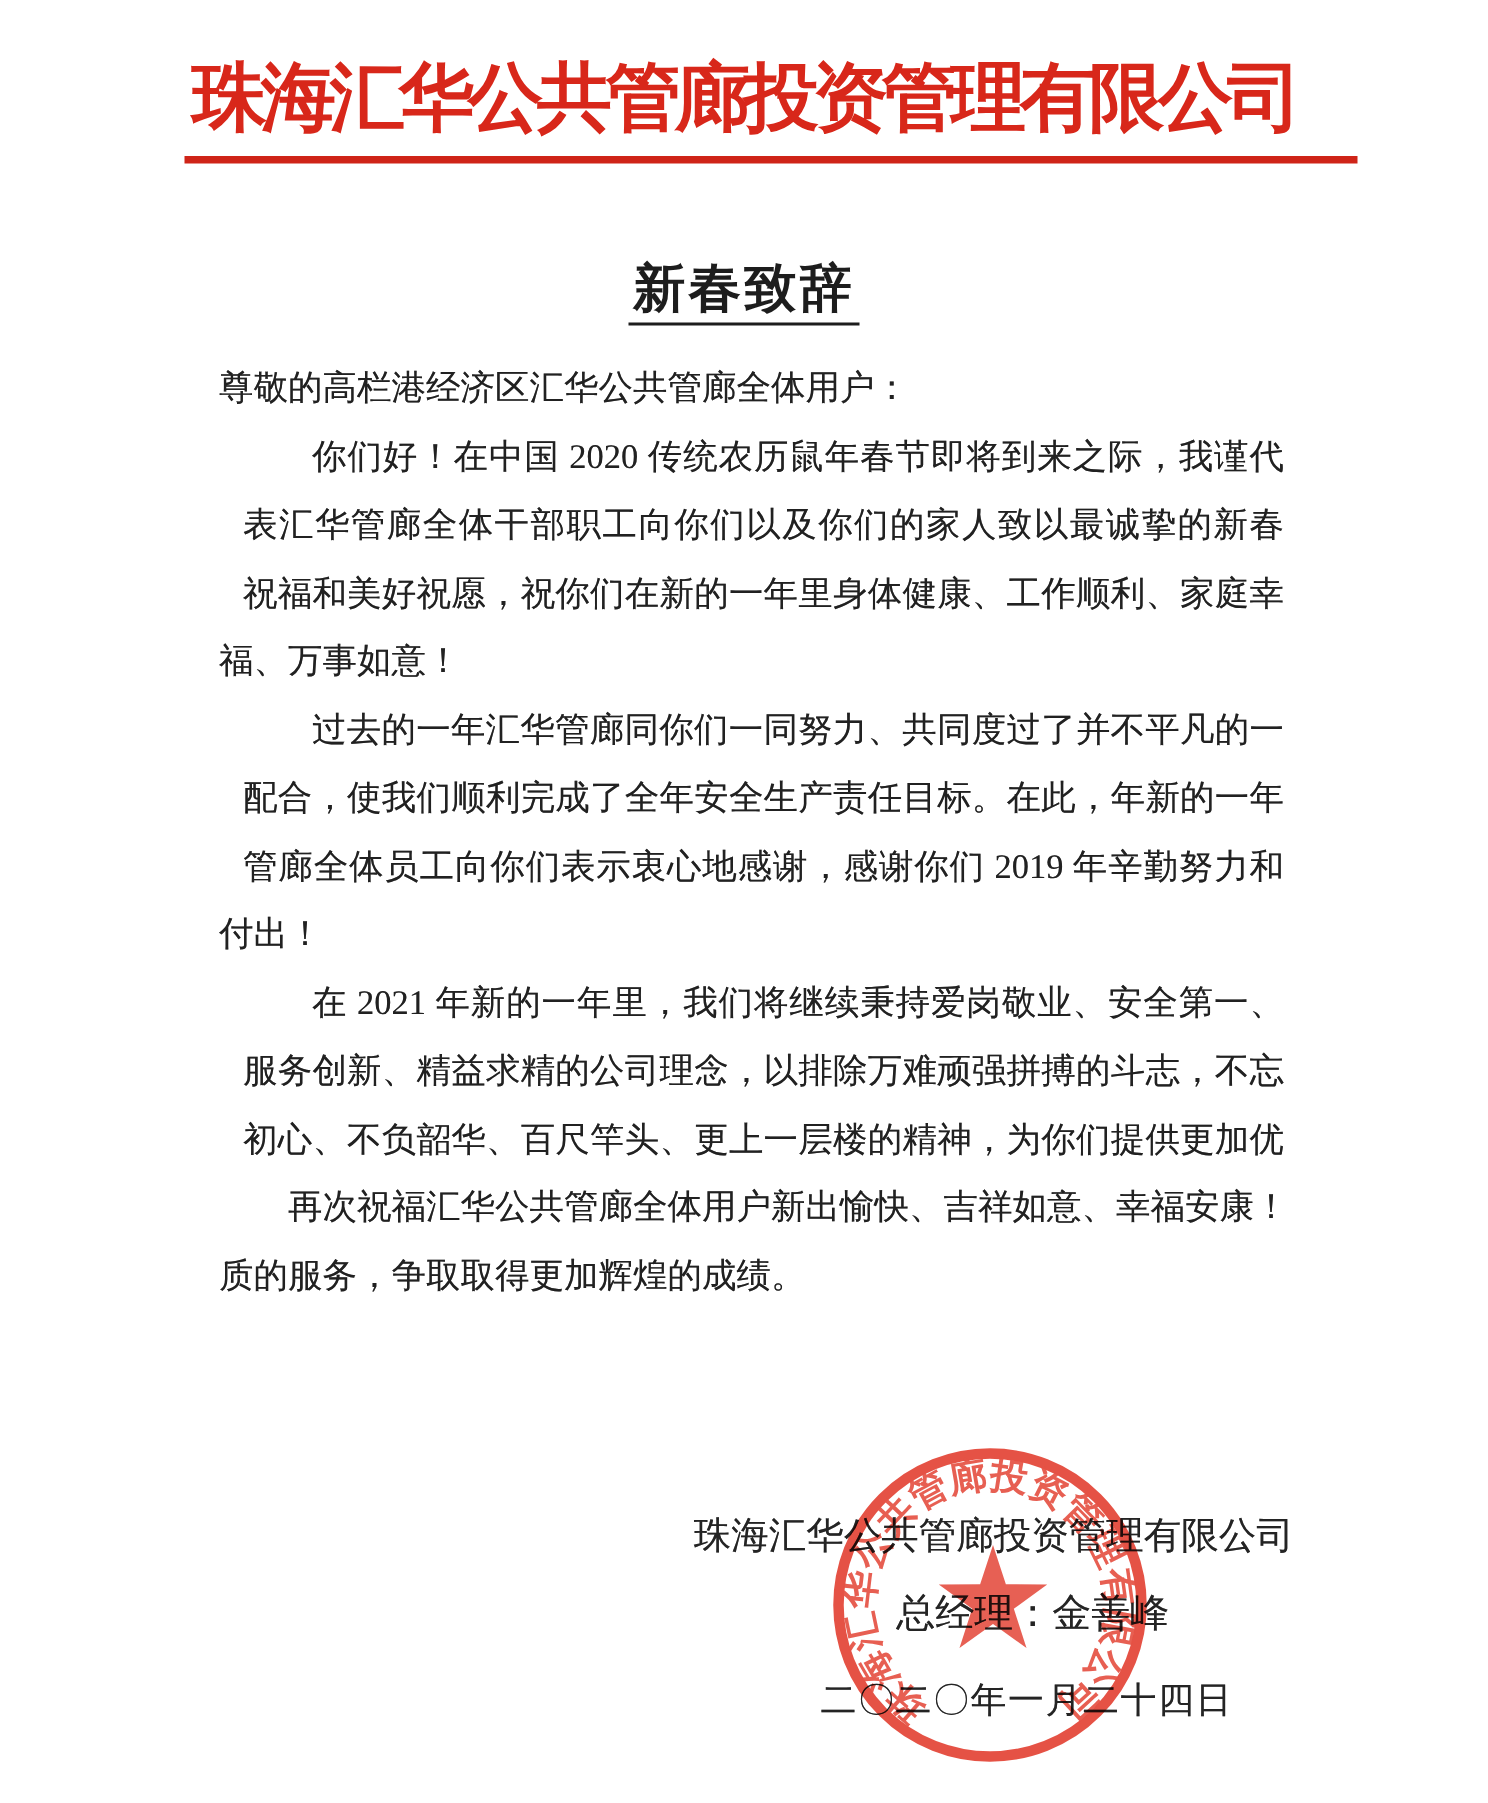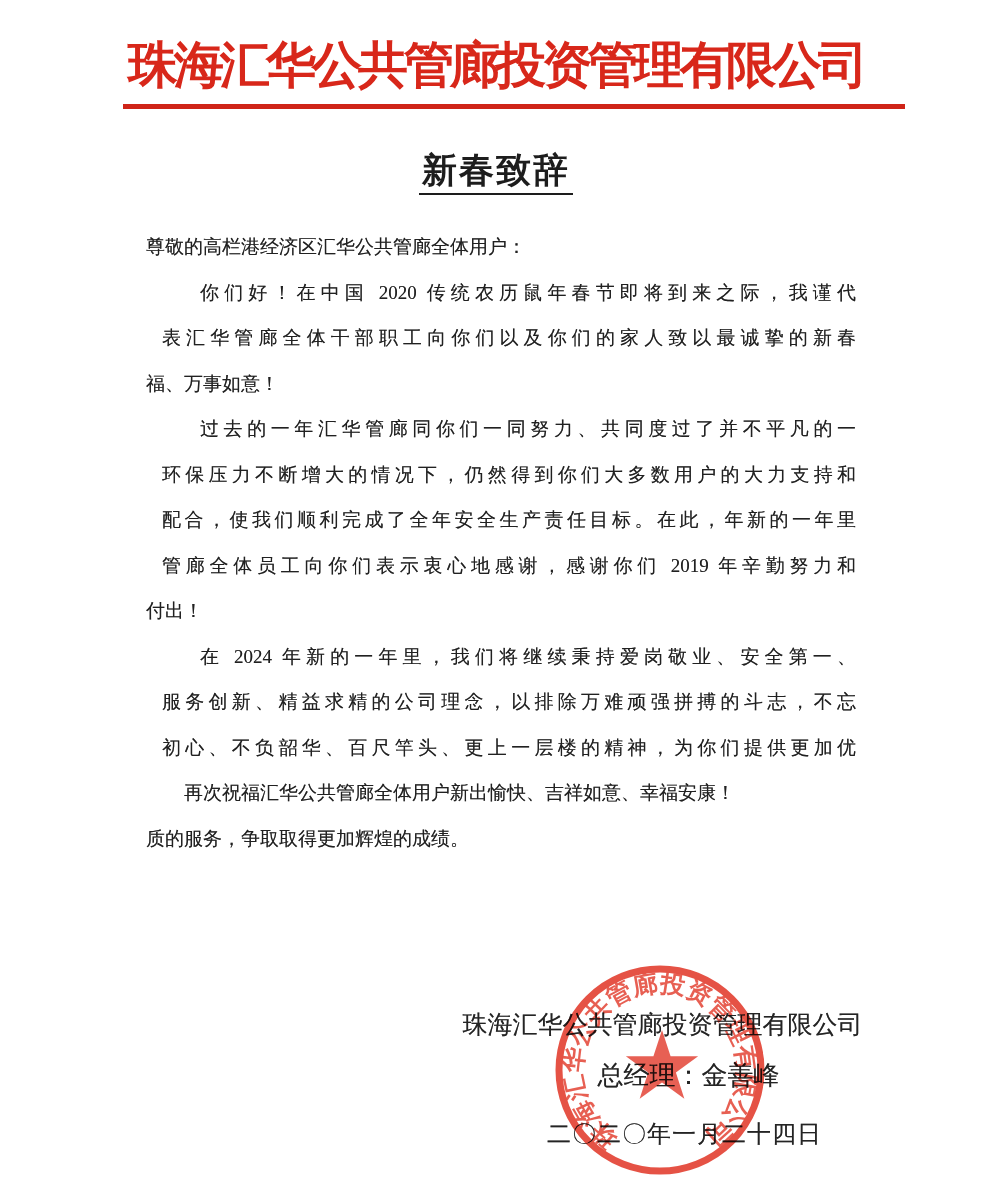--- a/index.html
+++ b/index.html
@@ -26,35 +26,35 @@
     color:var(--header_red);
     white-space:nowrap;
   }
   .header-rule{
     position:absolute;top:104px;left:123px;
     width:782px;height:5px;
     background:var(--rule_red);
   }
   
   .doc-title-wrap{
-    position:absolute;top:150px;left:0;width:100%;
+    position:absolute;top:172px;left:0;width:100%;
     text-align:center;
   }
   .doc-title{
     display:inline-block;
     font-size:35px;font-weight:bold;line-height:1.22;
     letter-spacing:2px;
     padding:0 3px;
     border-bottom:2.5px solid #1d1d1d;
     color:#1d1d1d;
   }
   
   .body{
-    position:absolute;top:224px;left:146px;width:710px;
-    font-size:19px;
+    position:absolute;top:236px;left:146px;width:710px;
+    font-size:23px;
     color:var(--text);
   }
   .body .line{
     height:45.5px;line-height:45.5px;
     white-space:nowrap;
     text-shadow:0 0 0.4px rgba(0,0,0,.45);
   }
   .body .line.fill{
     white-space:normal;
     text-align:justify;
@@ -105,27 +105,27 @@
   <div class="header-rule"></div>
 
   <div class="doc-title-wrap">
     <span class="doc-title">新春致辞</span>
   </div>
 
   <div class="body" id="body-lines">
       <div class="line">尊敬的高栏港经济区汇华公共管廊全体用户：</div>
       <div class="line indent fill">你们好！在中国 2020 传统农历鼠年春节即将到来之际，我谨代</div>
       <div class="line fill">表汇华管廊全体干部职工向你们以及你们的家人致以最诚挚的新春</div>
+      <div class="line fill">祝福和美好祝愿，祝你们在新的一年里身体健康、工作顺利、家庭幸</div>
       <div class="line">福、万事如意！</div>
       <div class="line indent fill">过去的一年汇华管廊同你们一同努力、共同度过了并不平凡的一</div>
-      <div class="line fill">环保压力不断增大的情况下，仍然得到你们大多数用户的大力支持和</div>
       <div class="line fill">配合，使我们顺利完成了全年安全生产责任目标。在此，年新的一年里</div>
       <div class="line fill">管廊全体员工向你们表示衷心地感谢，感谢你们 2019 年辛勤努力和</div>
       <div class="line">付出！</div>
-      <div class="line indent fill">在 2024 年新的一年里，我们将继续秉持爱岗敬业、安全第一、</div>
+      <div class="line indent fill">在 2021 年新的一年里，我们将继续秉持爱岗敬业、安全第一、</div>
       <div class="line fill">服务创新、精益求精的公司理念，以排除万难顽强拼搏的斗志，不忘</div>
       <div class="line fill">初心、不负韶华、百尺竿头、更上一层楼的精神，为你们提供更加优</div>
       <div class="line indent">再次祝福汇华公共管廊全体用户新出愉快、吉祥如意、幸福安康！</div>
       <div class="line">质的服务，争取取得更加辉煌的成绩。</div>
     </div>
 
   <div class="signature">
     <div class="sig-line sig-company">珠海汇华公共管廊投资管理有限公司</div>
     <div class="sig-line sig-signer">总经理：金善峰</div>
     <div class="sig-line sig-date">二〇二〇年一月二十四日</div>

